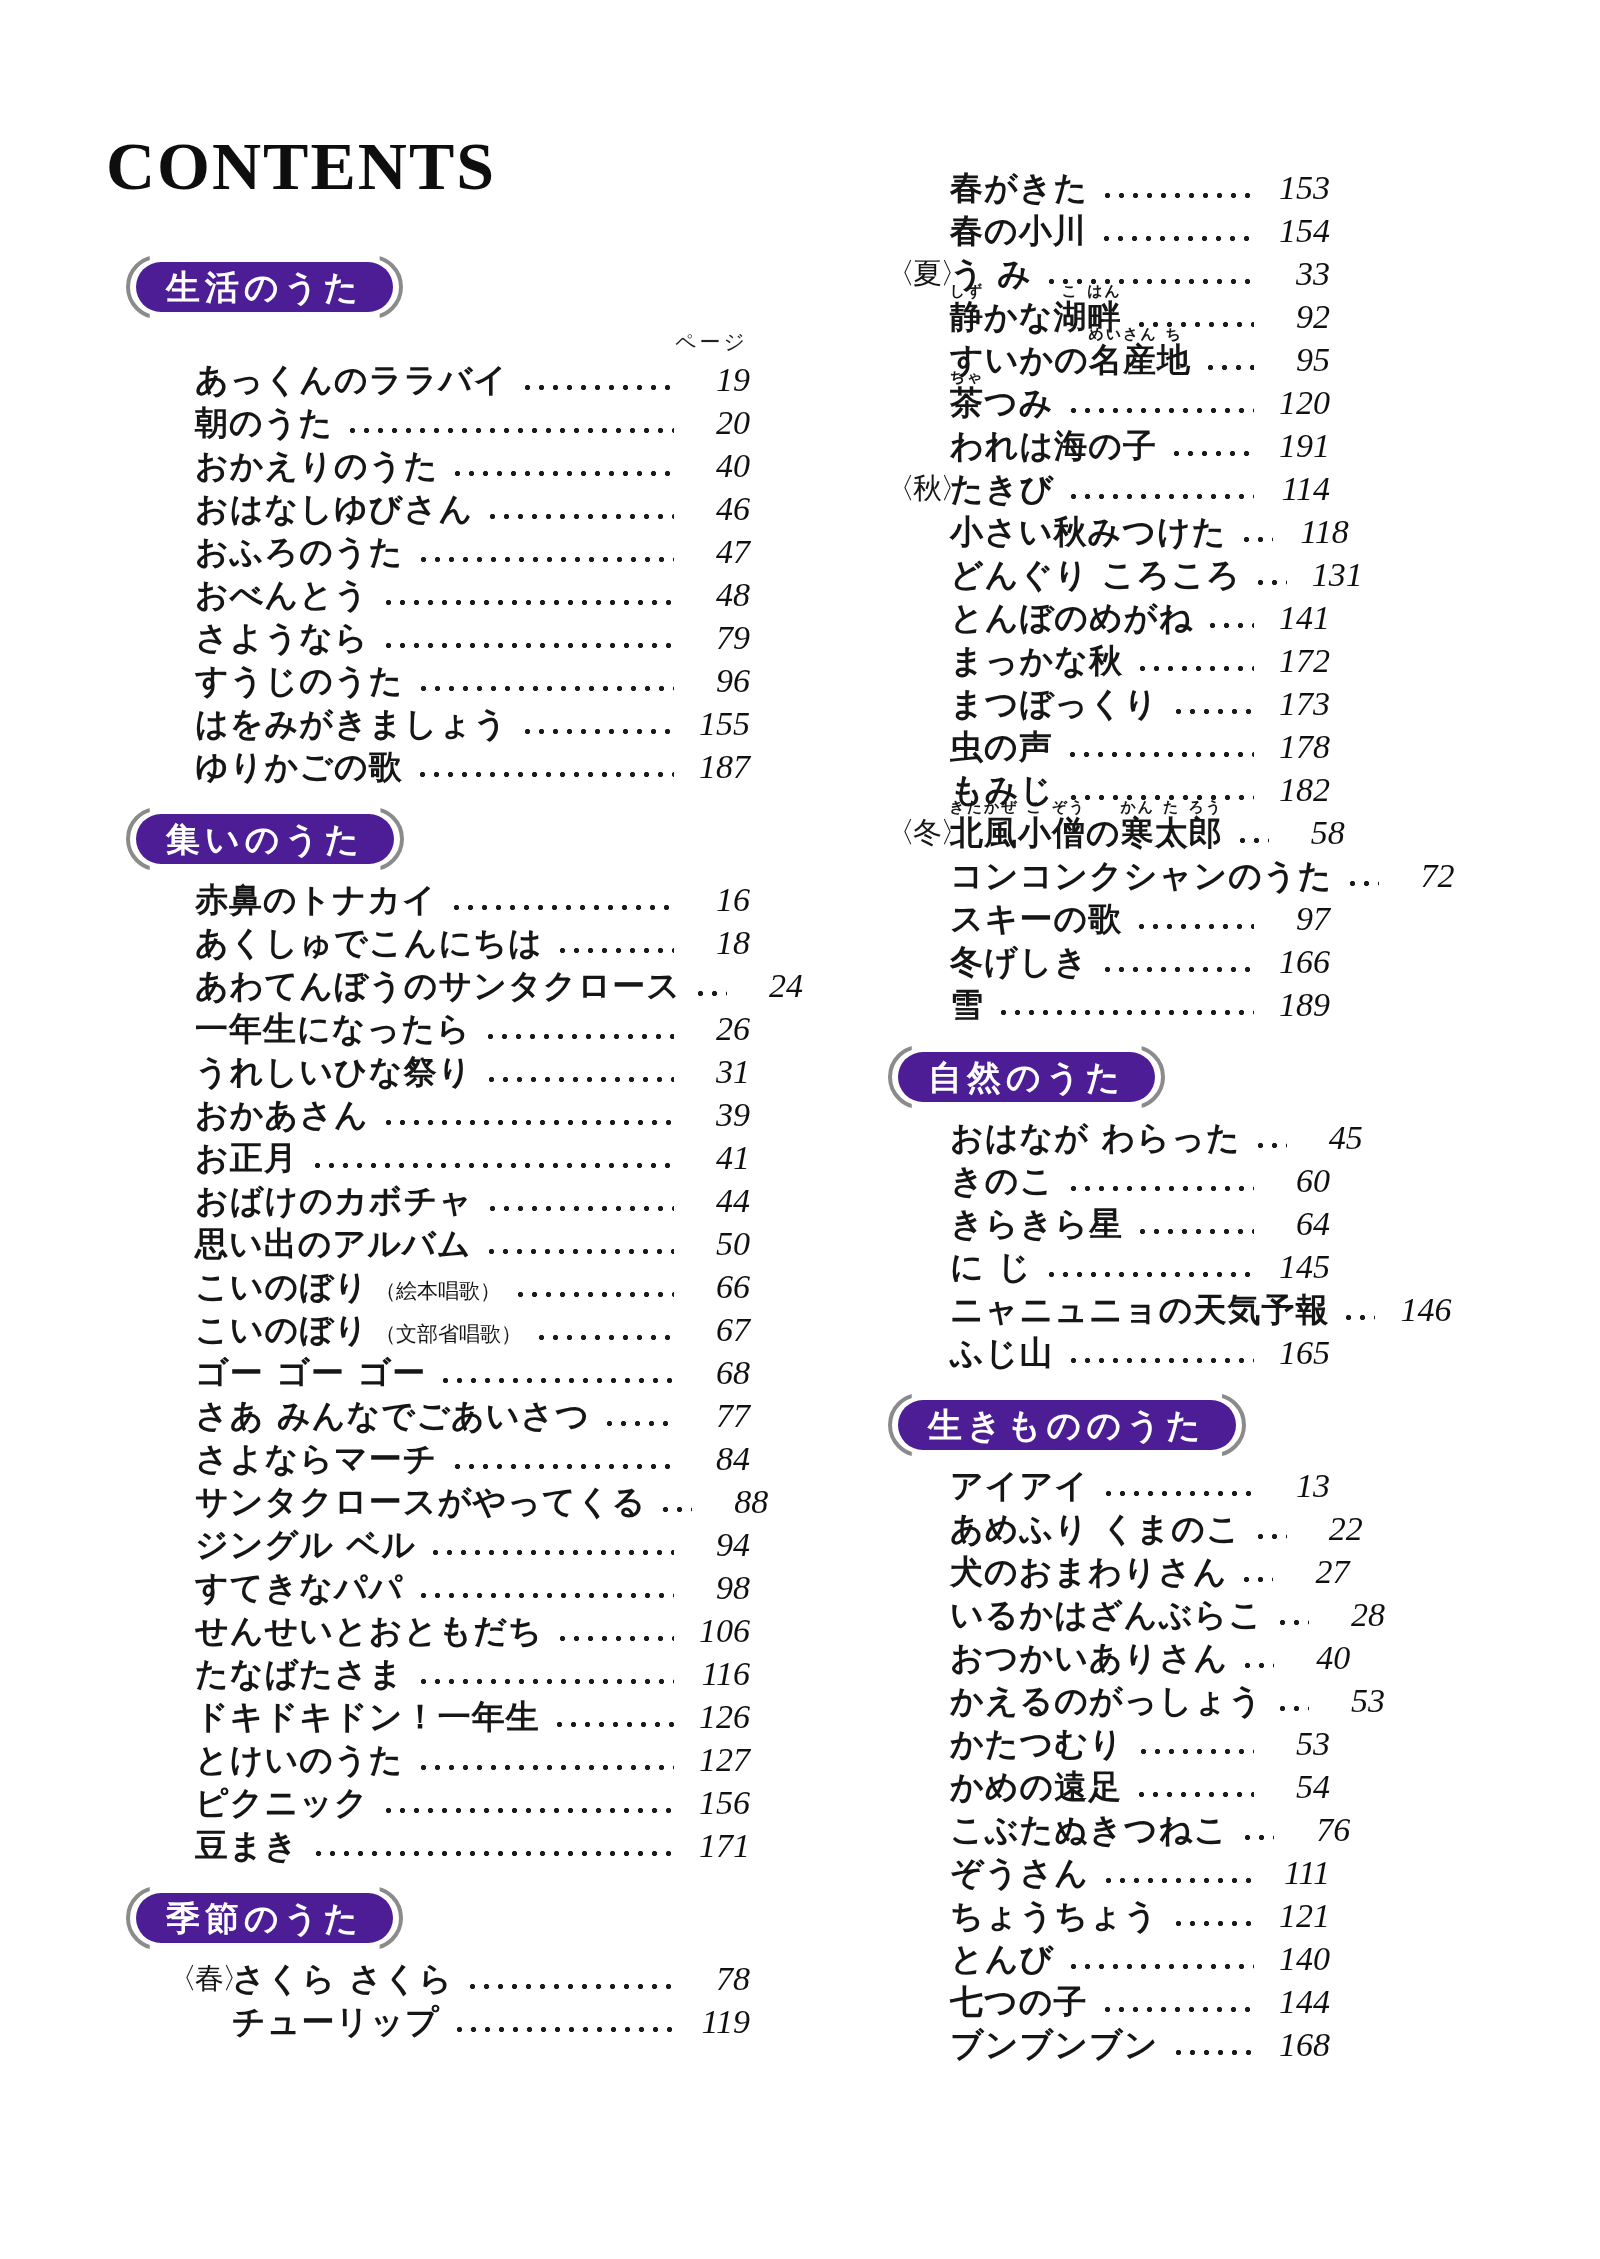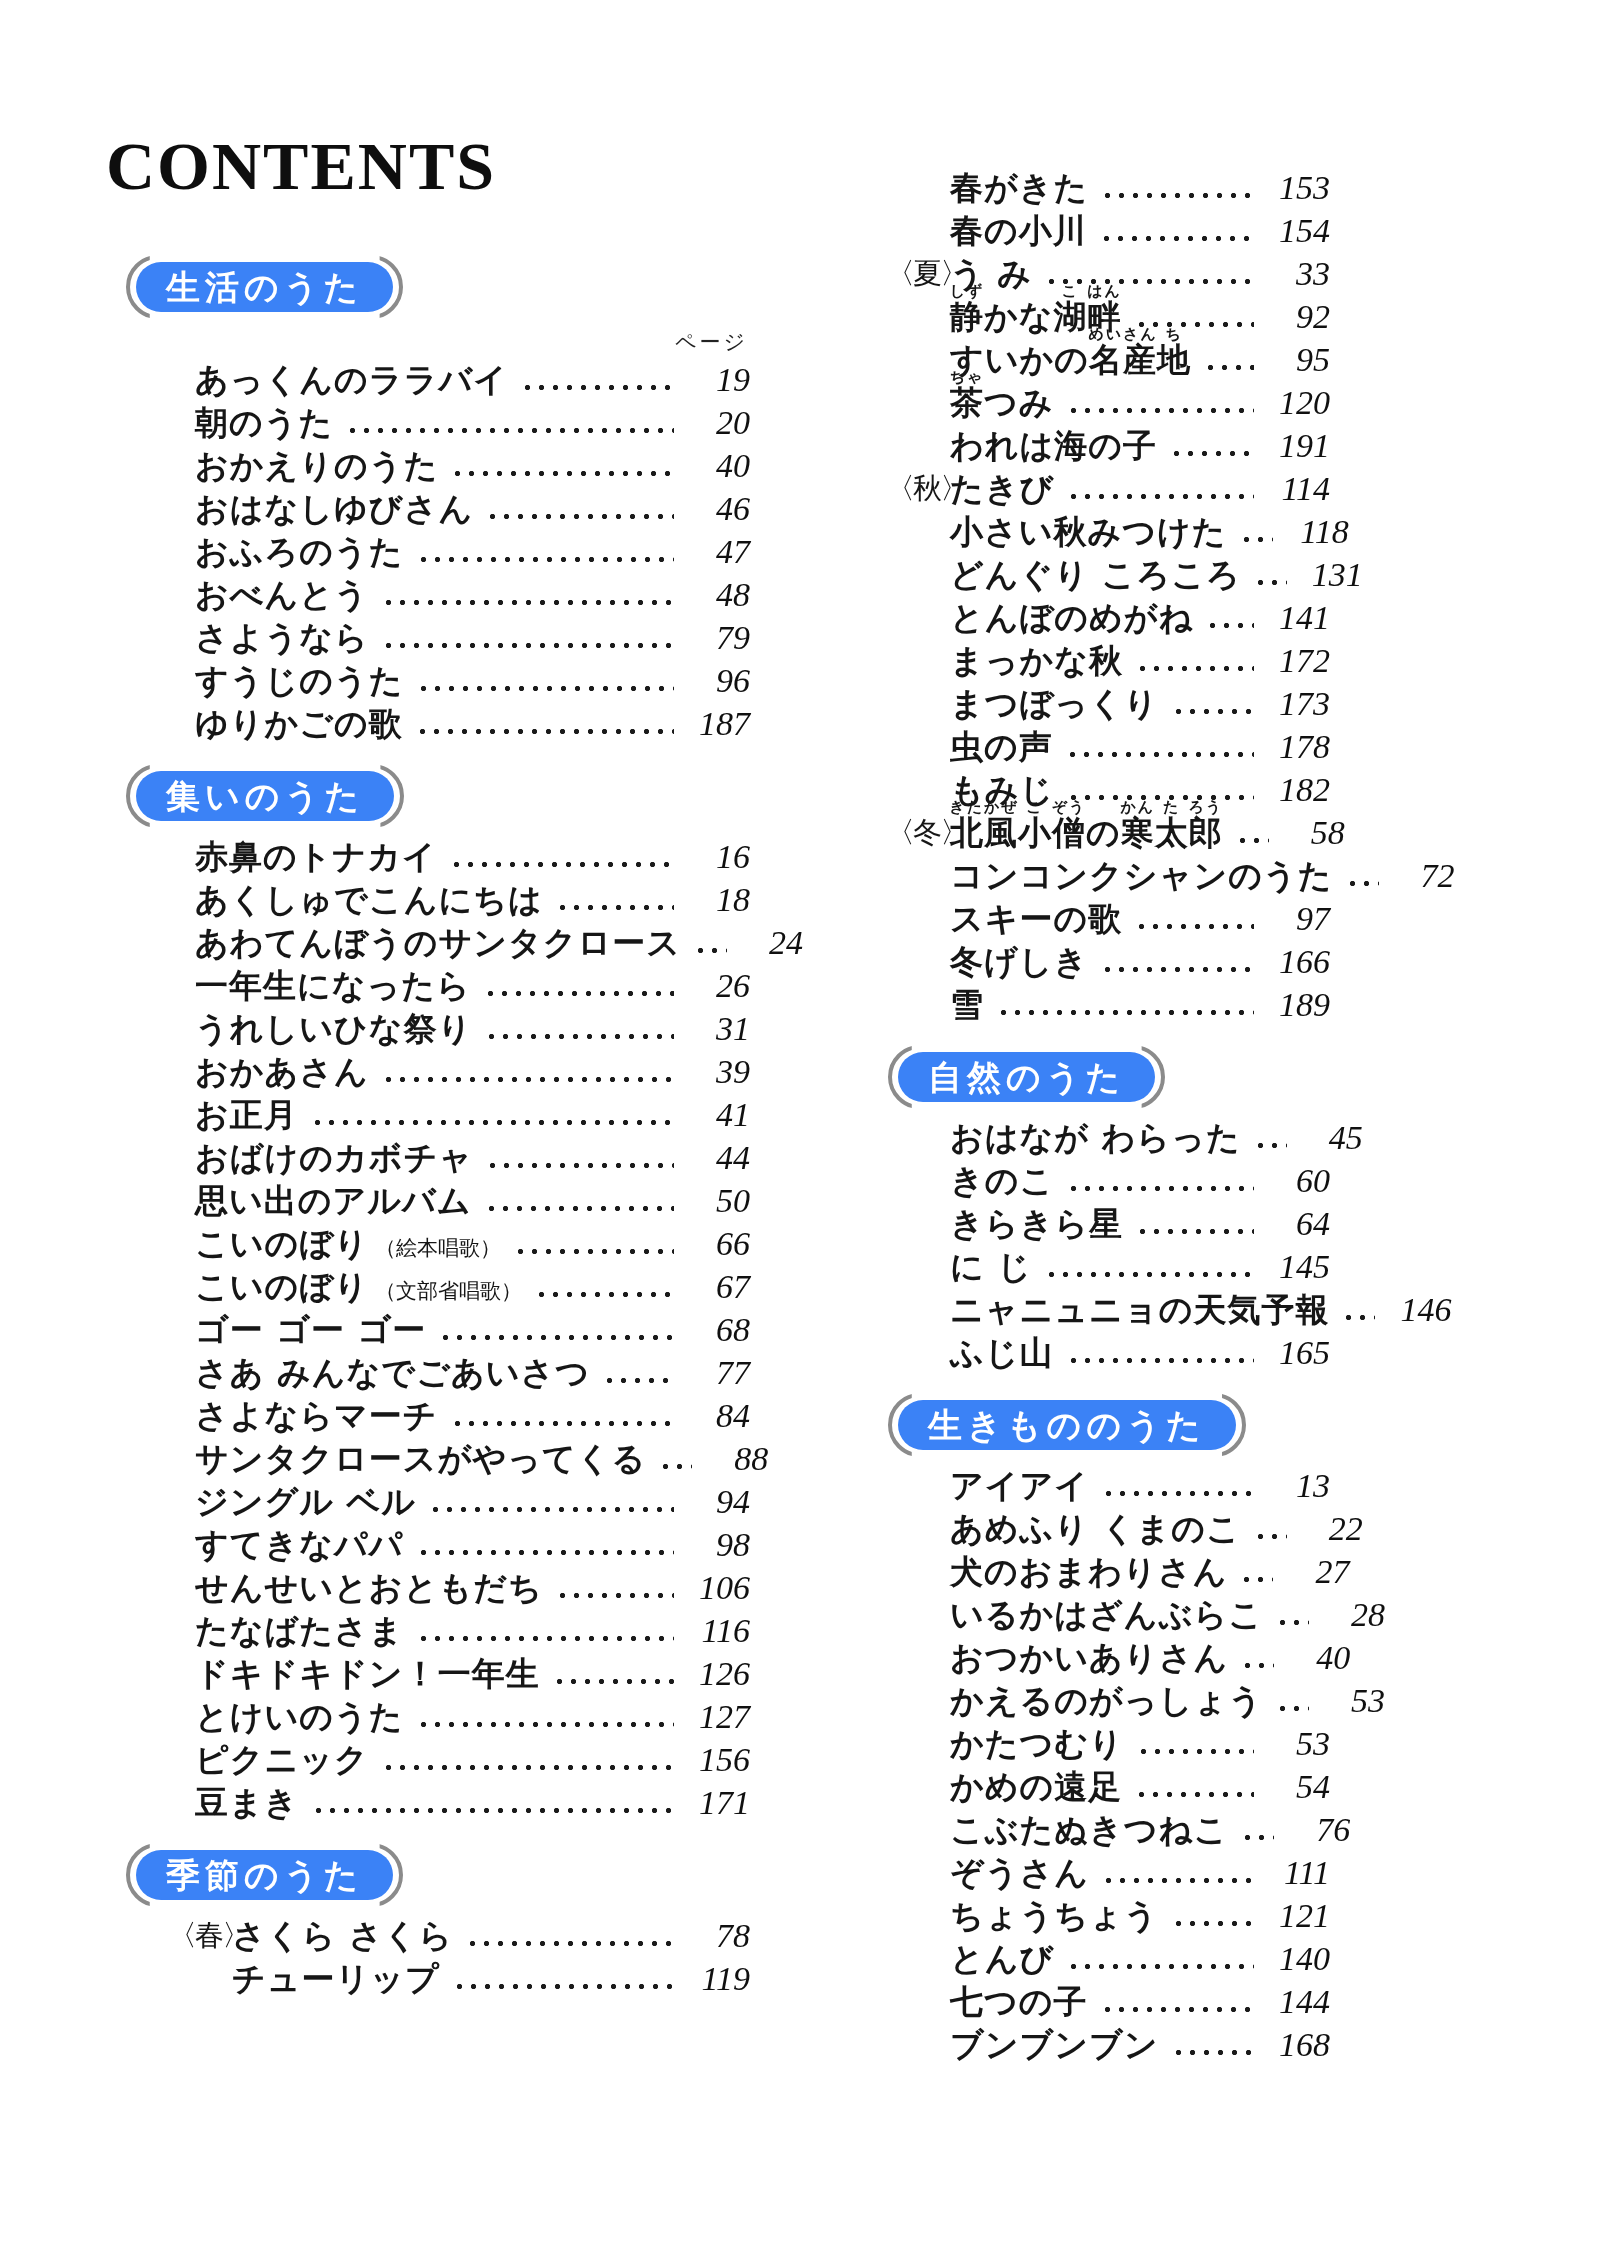--- a/index.html
+++ b/index.html
@@ -19,21 +19,21 @@
   }
   
   .col { position:absolute; top:0; }
   .col-left  { left:110px; width:640px; }
   .col-right { left:872px; width:458px; }
   
   .sec-header {
     position:relative; display:flex; width:fit-content;
     align-items:center; justify-content:center;
     height:50px; min-width:196px; padding:0 30px; box-sizing:border-box;
-    background:#3b82f6; border-radius:26px;
+    background:#4c1d95; border-radius:26px;
     margin:26px 0 14px 26px;
   }
   .sec-header .sec-label {
     color:#ffffff; font-size:34px; font-weight:bold; letter-spacing:5px; line-height:1;
   }
   .sec-header::before, .sec-header::after {
     content:""; position:absolute; top:-7px; bottom:-7px; width:58px;
     border:4px solid #8b8b8b; border-radius:32px; pointer-events:none;
   }
   .sec-header::before { left:-10px;  clip-path: inset(-6px 64% -6px -6px); }
@@ -122,20 +122,25 @@
       <span class="title">さようなら</span>
       <div class="dots"></div>
       <span class="pnum">79</span>
     </div>
     <div class="row">
       <span class="title">すうじのうた</span>
       <div class="dots"></div>
       <span class="pnum">96</span>
     </div>
     <div class="row">
+      <span class="title">はをみがきましょう</span>
+      <div class="dots"></div>
+      <span class="pnum">155</span>
+    </div>
+    <div class="row">
       <span class="title">ゆりかごの歌</span>
       <div class="dots"></div>
       <span class="pnum">187</span>
     </div>
     <div class="sec-header">
       <span class="sec-label">集いのうた</span>
     </div>
     <div class="row">
       <span class="title">赤鼻のトナカイ</span>
       <div class="dots"></div>

